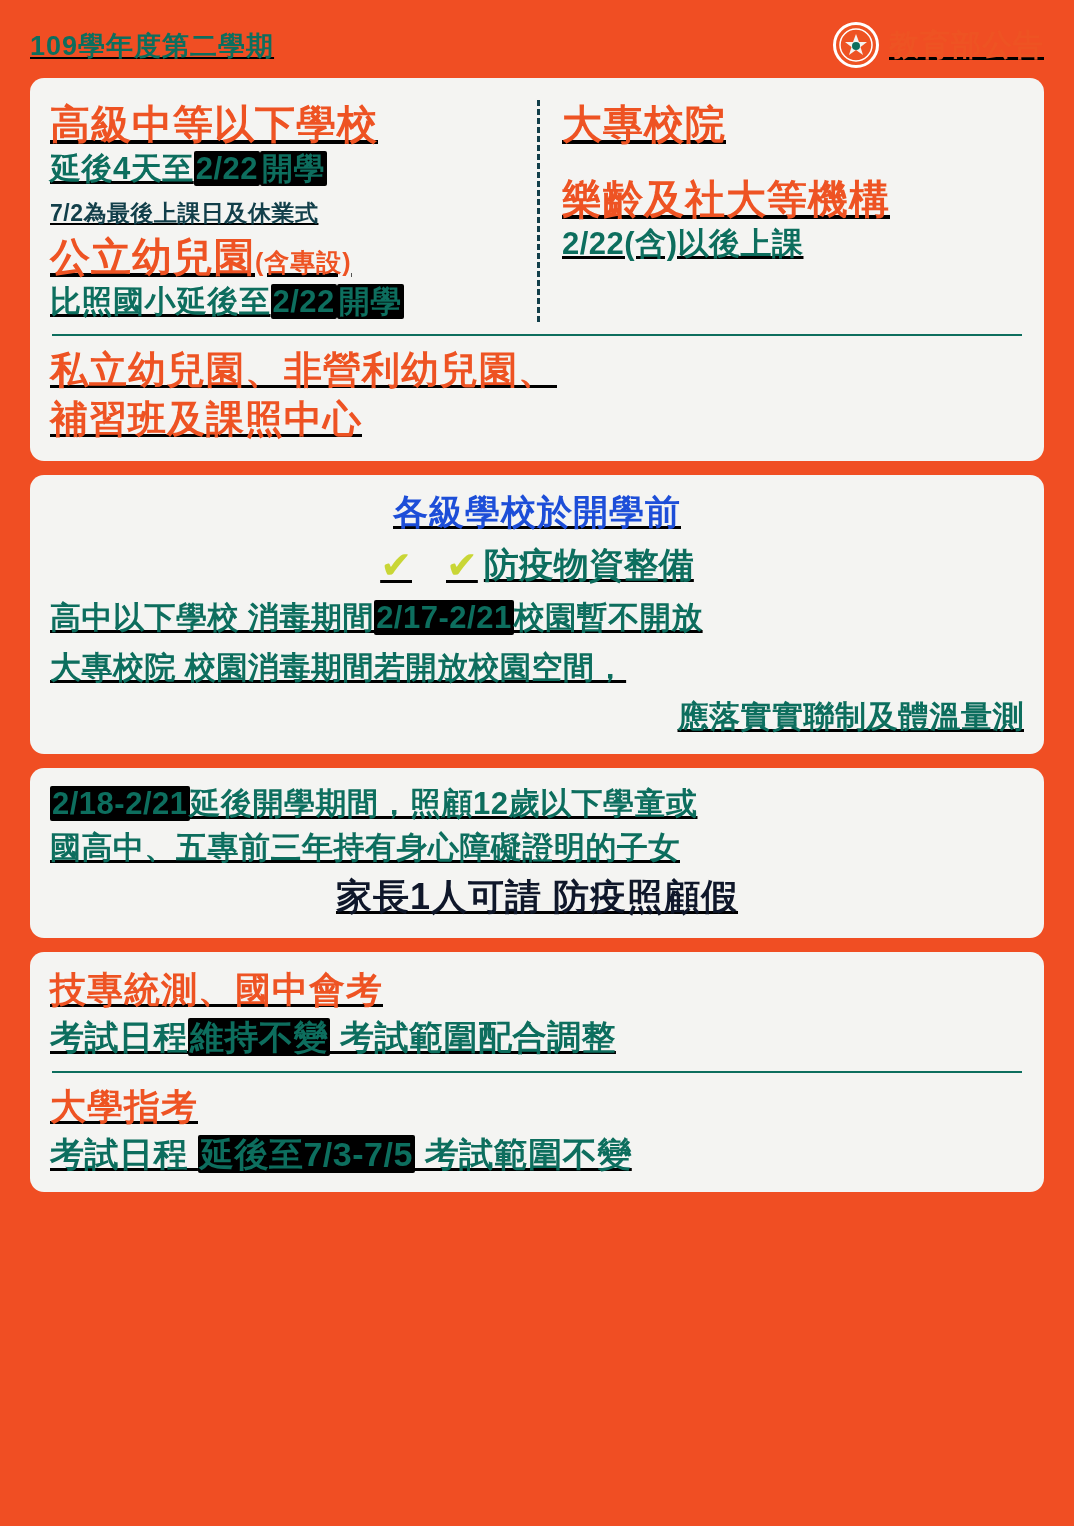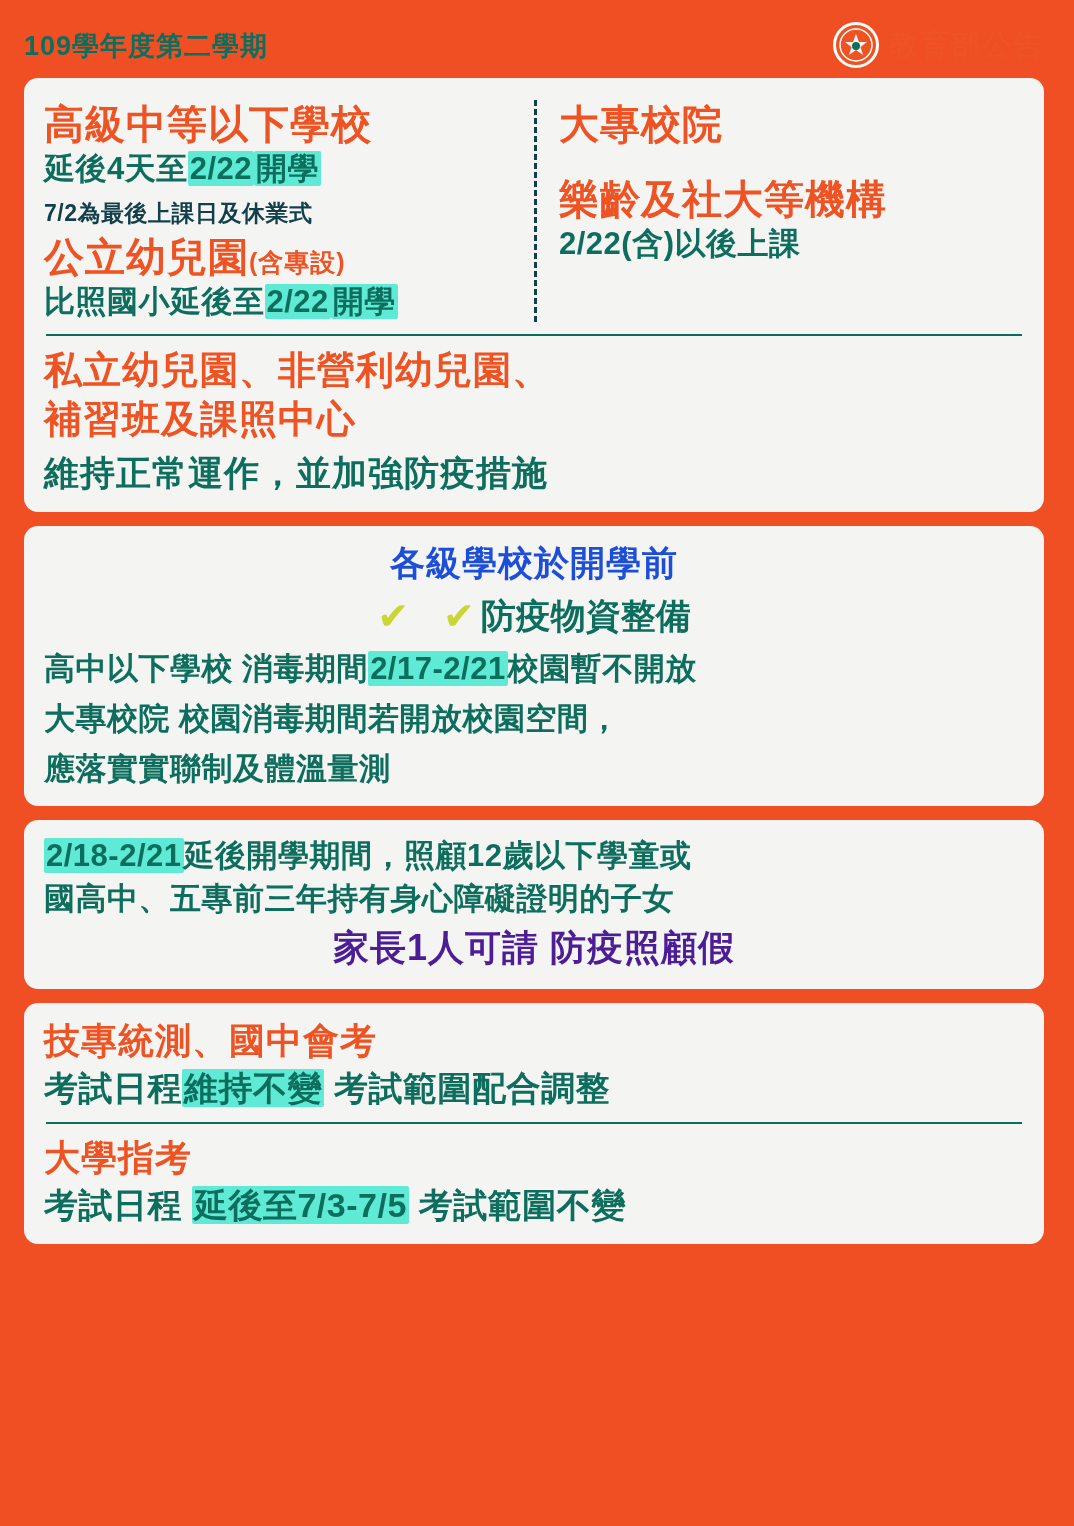--- a/index.html
+++ b/index.html
@@ -8,30 +8,31 @@
     height: 1526px;
     background: #f04e23;
     font-family: "Liberation Sans", "DejaVu Sans", sans-serif;
     overflow: hidden;
   }
   .poster {
     position: relative;
     width: 1074px;
     height: 1526px;
     background: #f04e23;
-    padding: 22px 30px 0 24px;
+    padding: 22px 30px 0 30px;
+    text-decoration: underline;
   }
   .card {
     background: #f4f4f2;
     border-radius: 14px;
     margin-bottom: 14px;
     padding: 14px 20px 16px 20px;
   }
   .hl {
-    background: #5eead4;
+    background: #000000;
     padding: 0 2px;
     border-radius: 2px;
   }
 
   
   .hdr {
     display: flex;
     align-items: flex-start;
     justify-content: space-between;
   }
@@ -136,34 +137,34 @@
   .tick { color: #c9d636; font-size: 38px; line-height: 1; }
   .row-line {
     font-size: 31px;
     font-weight: bold;
     color: #0d6e5e;
     line-height: 1.35;
     margin-top: 8px;
     letter-spacing: 0.5px;
   }
   .row-line .lead { color: #0d6e5e; }
-  .indent { text-align: left; }
+  .indent { text-align: right; }
 
   
   .c3-line {
     font-size: 31px;
     font-weight: bold;
     color: #0d6e5e;
     line-height: 1.4;
     letter-spacing: 0.5px;
   }
   .c3-strong {
     font-size: 36px;
     font-weight: bold;
-    color: #4c1d95;
+    color: #0f172a;
     text-align: center;
     margin-top: 4px;
     letter-spacing: 1px;
   }
 
   
   .c4-h {
     font-size: 36px;
     font-weight: bold;
     color: #ee5323;
@@ -222,21 +223,20 @@
         <div class="h1line">大專校院</div>
         <div class="h1line" style="margin-top:26px;">樂齡及社大等機構</div>
         <div class="sub">2/22(含)以後上課</div>
       </div>
     </div>
 
     <div class="divider-h"></div>
 
     <div class="big-orange">私立幼兒園、非營利幼兒園、</div>
     <div class="big-orange">補習班及課照中心</div>
-    <div class="big-teal" style="margin-top:4px;">維持正常運作，並加強防疫措施</div>
   </div>
 
   <div class="card">
     <div class="c2-title center">各級學校於開學前</div>
     <div class="checks">
       <div class="check-item">
         <span class="tick">✔</span>
       </div>
       <div class="check-item">
         <span class="tick">✔</span>

